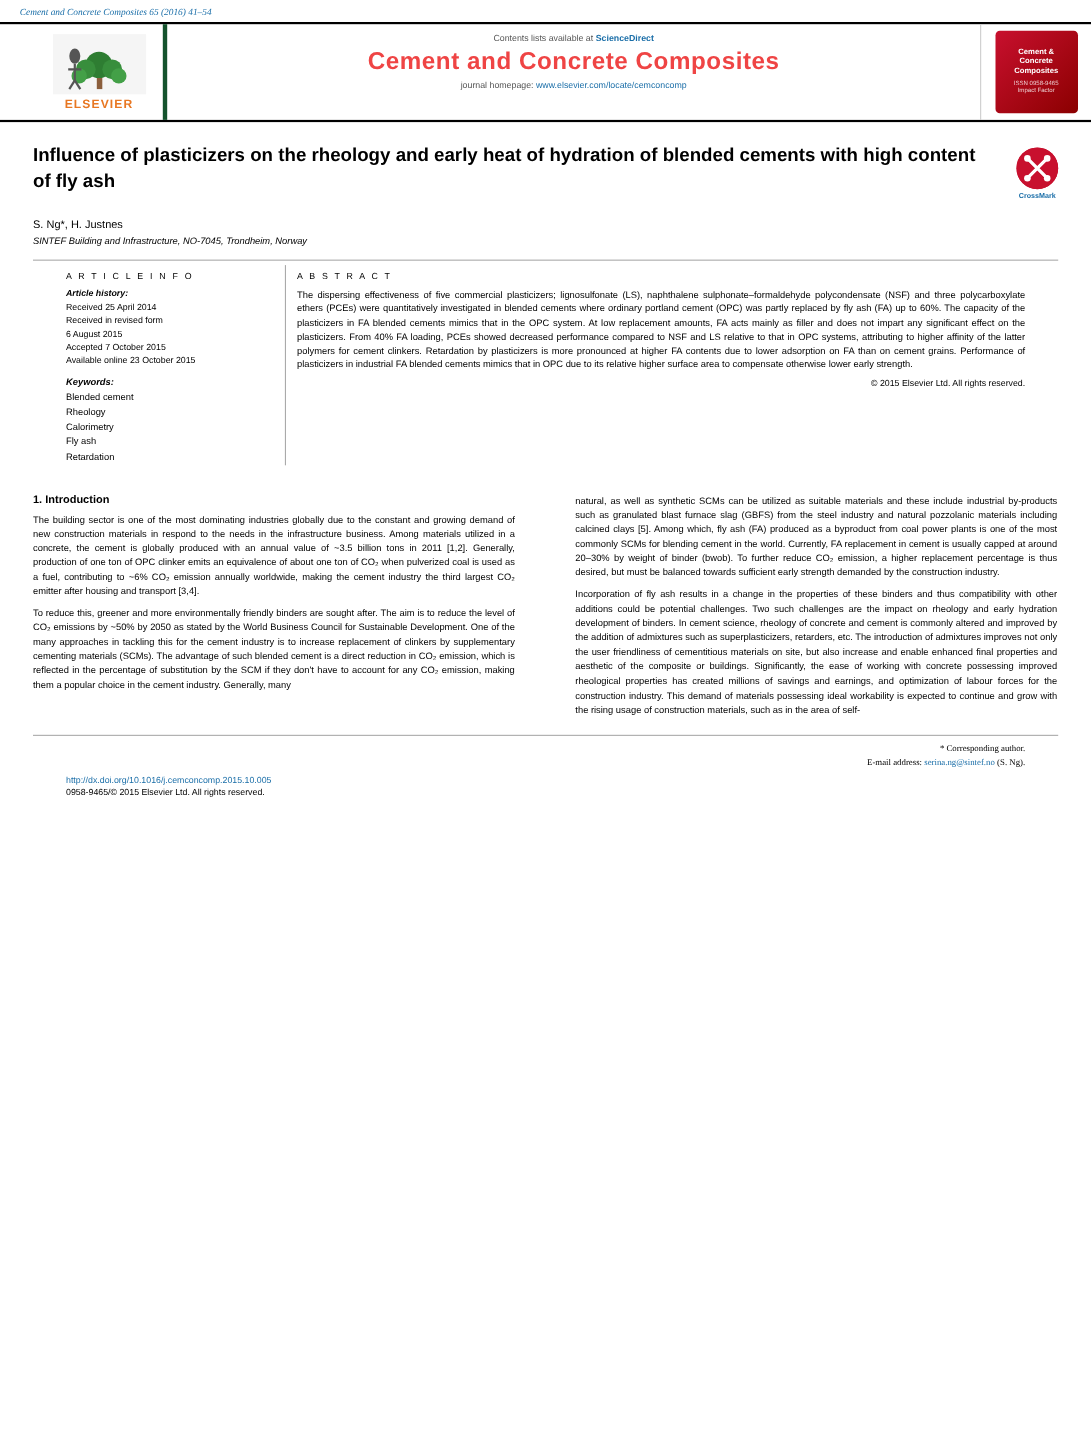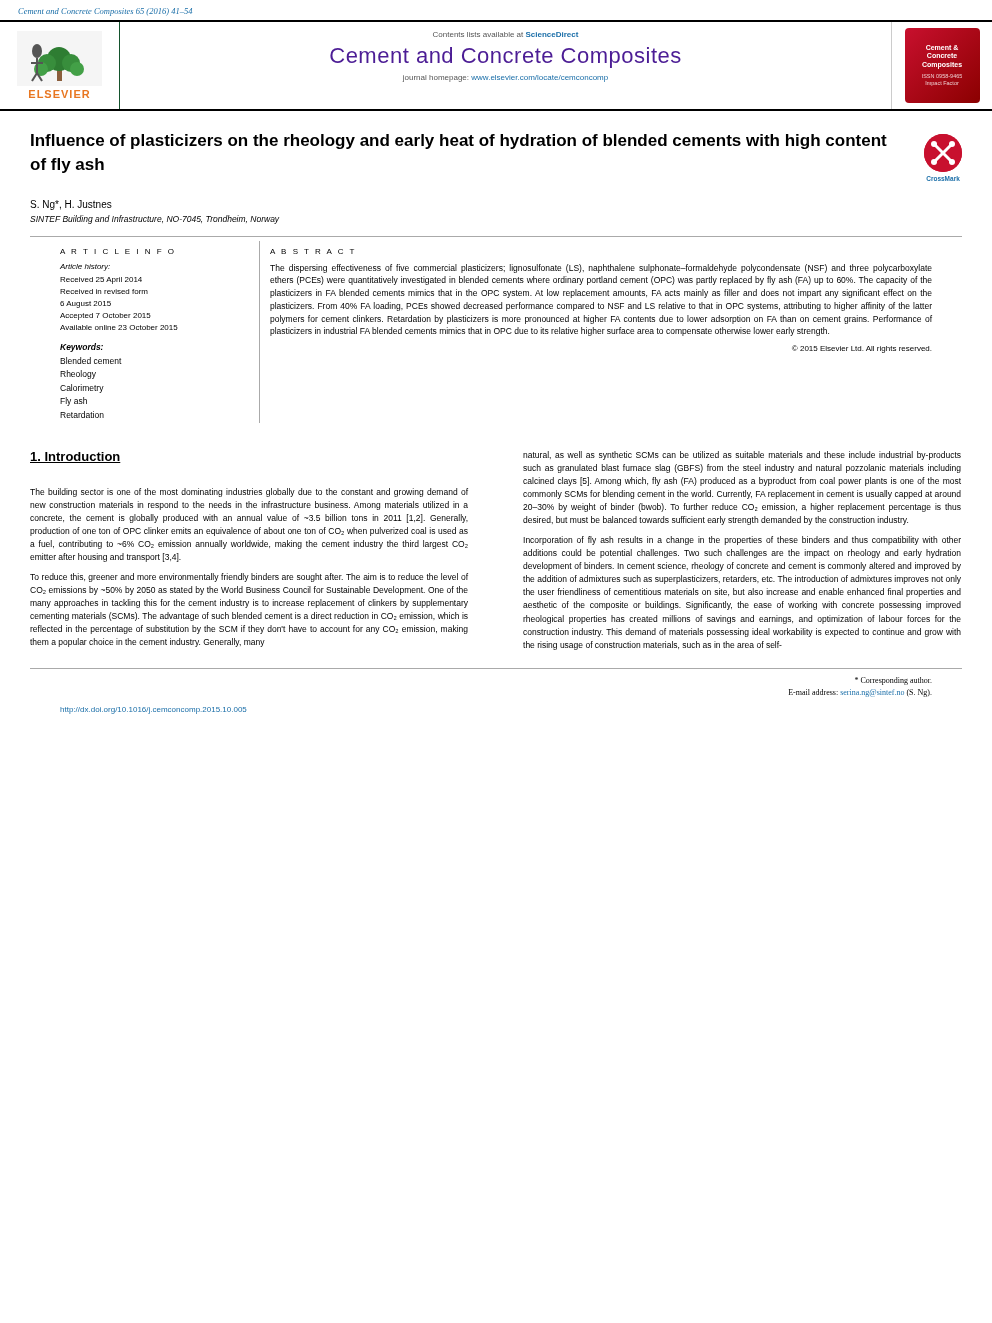--- a/index.html
+++ b/index.html
@@ -32,25 +32,26 @@
     .header-box {
       border-top: 2px solid #000;
       border-bottom: 2px solid #000;
       display: flex;
       align-items: stretch;
       margin: 0 0 0 0;
     }
 
     .header-left {
       width: 120px;
-      border-right: 1px solid #14532d;
+      border-right: 4px solid #14532d;
       padding: 8px;
       display: flex;
       align-items: center;
       justify-content: center;
+      margin-left: 32px;
     }
 
     .elsevier-logo {
       text-align: center;
     }
 
     .elsevier-text {
       font-size: 11px;
       font-weight: bold;
       color: #e87722;
@@ -68,22 +69,22 @@
 
     .contents-line {
       font-size: 8px;
       color: #555;
       font-family: Arial, sans-serif;
       margin-bottom: 4px;
     }
 
     .journal-title-main {
       font-size: 22px;
-      font-weight: normal;
-      color: #4c1d95;
+      font-weight: bold;
+      color: #ef4444;
       font-family: Arial, sans-serif;
       margin-bottom: 4px;
       letter-spacing: 0.5px;
     }
 
     .journal-homepage-line {
       font-size: 8px;
       color: #555;
       font-family: Arial, sans-serif;
     }
@@ -180,21 +181,21 @@
       margin-bottom: 6px;
       margin-top: 6px;
     }
 
     .article-history-label {
       font-size: 8px;
       font-style: italic;
       font-family: Arial, sans-serif;
       color: #000;
       margin-bottom: 3px;
-      font-weight: normal;
+      font-weight: bold;
     }
 
     .history-item {
       font-size: 8px;
       color: #000;
       line-height: 1.5;
       font-family: Arial, sans-serif;
     }
 
     .keywords-section {
@@ -260,25 +261,24 @@
       flex-shrink: 0;
     }
 
     .right-col {
       width: 47%;
       flex-shrink: 0;
       margin-left: 39px;
     }
 
     .section-heading {
-      font-size: 13px;
-      font-weight: bold;
-      font-family: Arial, sans-serif;
-      text-decoration: underline;
-      margin-bottom: 22px;
+      font-size: 10px;
+      font-weight: bold;
+      font-family: Arial, sans-serif;
+      margin-bottom: 6px;
       color: #000;
     }
 
     .body-text {
       font-size: 8.5px;
       line-height: 1.55;
       color: #000;
       text-align: justify;
       font-family: Arial, sans-serif;
       margin-bottom: 6px;
@@ -470,15 +470,16 @@
     </div>
   </div>
 
   <div class="footnote-area">
     <div class="footnote-text">
       <span>* Corresponding author.</span><br>
       <span>E-mail address:</span>&nbsp;<span style="color:#1a6ea8;">serina.ng@sintef.no</span>&nbsp;<span>(S. Ng).</span>
     </div>
     <div style="height:6px;"></div>
     <div class="doi-link">http://dx.doi.org/10.1016/j.cemconcomp.2015.10.005</div>
+    <div class="issn-line">0958-9465/© 2015 Elsevier Ltd. All rights reserved.</div>
   </div>
 
 </div>
 
 </body></html>

